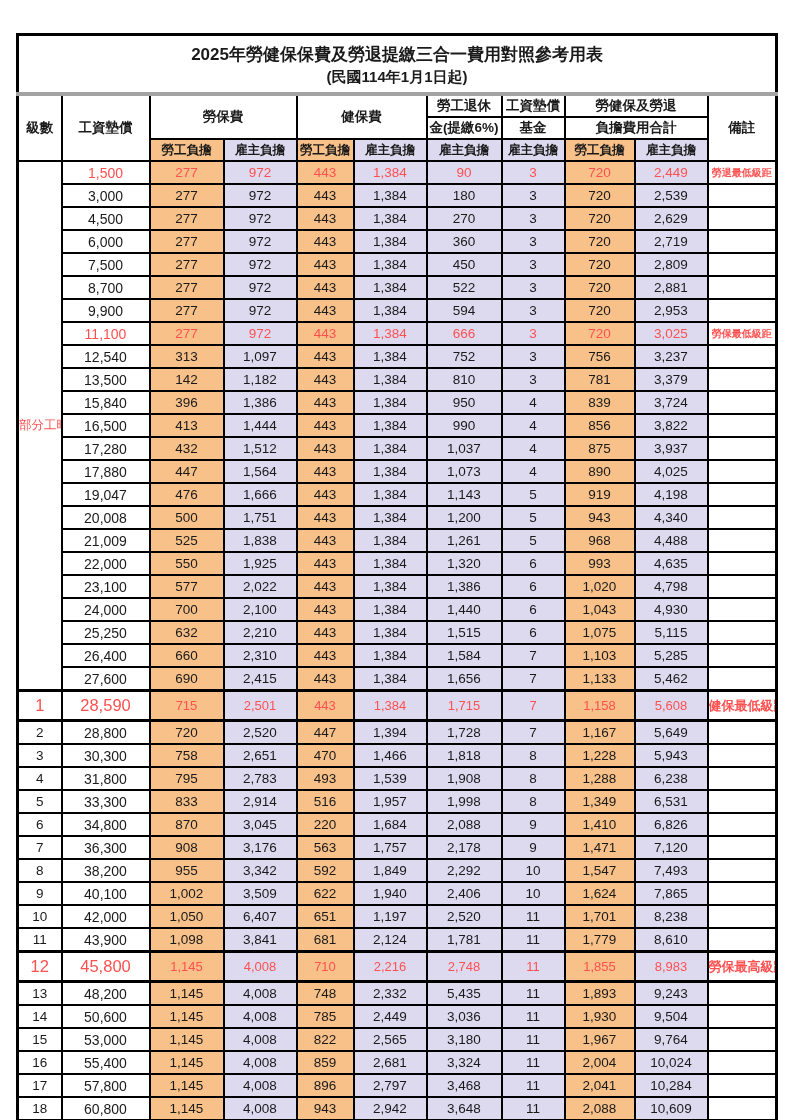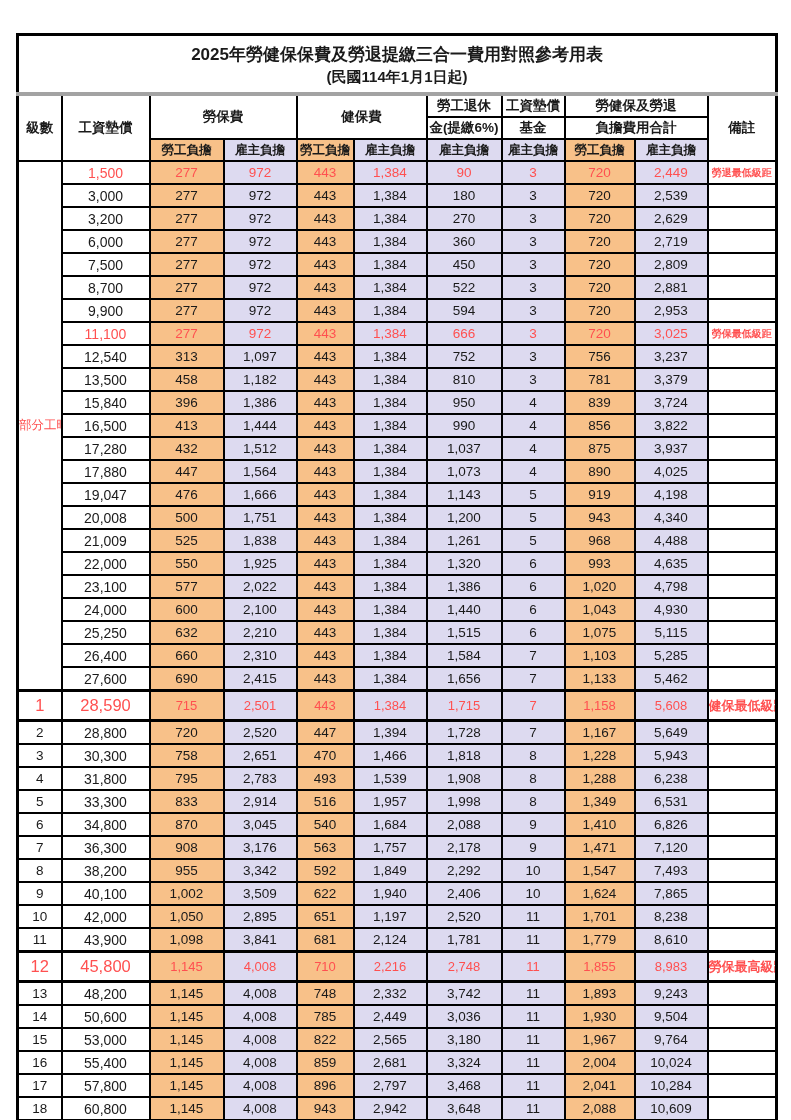--- a/index.html
+++ b/index.html
@@ -107,21 +107,21 @@
           <td class="bg-lav">972</td>
           <td class="bg-orange">443</td>
           <td class="bg-lav">1,384</td>
           <td class="bg-lav">180</td>
           <td class="bg-lav">3</td>
           <td class="bg-orange">720</td>
           <td class="bg-lav">2,539</td>
           <td class="rmk"></td>
         </tr>
         <tr>
-          <td class="brk">3,200</td>
+          <td class="brk">4,500</td>
           <td class="bg-orange">277</td>
           <td class="bg-lav">972</td>
           <td class="bg-orange">443</td>
           <td class="bg-lav">1,384</td>
           <td class="bg-lav">270</td>
           <td class="bg-lav">3</td>
           <td class="bg-orange">720</td>
           <td class="bg-lav">2,629</td>
           <td class="rmk"></td>
         </tr>
@@ -192,21 +192,21 @@
           <td class="bg-orange">443</td>
           <td class="bg-lav">1,384</td>
           <td class="bg-lav">752</td>
           <td class="bg-lav">3</td>
           <td class="bg-orange">756</td>
           <td class="bg-lav">3,237</td>
           <td class="rmk"></td>
         </tr>
         <tr>
           <td class="brk">13,500</td>
-          <td class="bg-orange">458</td>
+          <td class="bg-orange">142</td>
           <td class="bg-lav">1,182</td>
           <td class="bg-orange">443</td>
           <td class="bg-lav">1,384</td>
           <td class="bg-lav">810</td>
           <td class="bg-lav">3</td>
           <td class="bg-orange">781</td>
           <td class="bg-lav">3,379</td>
           <td class="rmk"></td>
         </tr>
         <tr>
@@ -312,21 +312,21 @@
           <td class="bg-orange">443</td>
           <td class="bg-lav">1,384</td>
           <td class="bg-lav">1,386</td>
           <td class="bg-lav">6</td>
           <td class="bg-orange">1,020</td>
           <td class="bg-lav">4,798</td>
           <td class="rmk"></td>
         </tr>
         <tr>
           <td class="brk">24,000</td>
-          <td class="bg-orange">600</td>
+          <td class="bg-orange">700</td>
           <td class="bg-lav">2,100</td>
           <td class="bg-orange">443</td>
           <td class="bg-lav">1,384</td>
           <td class="bg-lav">1,440</td>
           <td class="bg-lav">6</td>
           <td class="bg-orange">1,043</td>
           <td class="bg-lav">4,930</td>
           <td class="rmk"></td>
         </tr>
         <tr>
@@ -428,21 +428,21 @@
           <td class="bg-lav">8</td>
           <td class="bg-orange">1,349</td>
           <td class="bg-lav">6,531</td>
           <td class="rmk"></td>
         </tr>
         <tr>
           <td class="lvl">6</td>
           <td class="brk">34,800</td>
           <td class="bg-orange">870</td>
           <td class="bg-lav">3,045</td>
-          <td class="bg-orange">540</td>
+          <td class="bg-orange">220</td>
           <td class="bg-lav">1,684</td>
           <td class="bg-lav">2,088</td>
           <td class="bg-lav">9</td>
           <td class="bg-orange">1,410</td>
           <td class="bg-lav">6,826</td>
           <td class="rmk"></td>
         </tr>
         <tr>
           <td class="lvl">7</td>
           <td class="brk">36,300</td>
@@ -479,21 +479,21 @@
           <td class="bg-lav">2,406</td>
           <td class="bg-lav">10</td>
           <td class="bg-orange">1,624</td>
           <td class="bg-lav">7,865</td>
           <td class="rmk"></td>
         </tr>
         <tr>
           <td class="lvl">10</td>
           <td class="brk">42,000</td>
           <td class="bg-orange">1,050</td>
-          <td class="bg-lav">2,895</td>
+          <td class="bg-lav">6,407</td>
           <td class="bg-orange">651</td>
           <td class="bg-lav">1,197</td>
           <td class="bg-lav">2,520</td>
           <td class="bg-lav">11</td>
           <td class="bg-orange">1,701</td>
           <td class="bg-lav">8,238</td>
           <td class="rmk"></td>
         </tr>
         <tr>
           <td class="lvl">11</td>
@@ -521,21 +521,21 @@
           <td class="bg-lav">8,983</td>
           <td class="rmk">勞保最高級距</td>
         </tr>
         <tr>
           <td class="lvl">13</td>
           <td class="brk">48,200</td>
           <td class="bg-orange">1,145</td>
           <td class="bg-lav">4,008</td>
           <td class="bg-orange">748</td>
           <td class="bg-lav">2,332</td>
-          <td class="bg-lav">3,742</td>
+          <td class="bg-lav">5,435</td>
           <td class="bg-lav">11</td>
           <td class="bg-orange">1,893</td>
           <td class="bg-lav">9,243</td>
           <td class="rmk"></td>
         </tr>
         <tr>
           <td class="lvl">14</td>
           <td class="brk">50,600</td>
           <td class="bg-orange">1,145</td>
           <td class="bg-lav">4,008</td>

